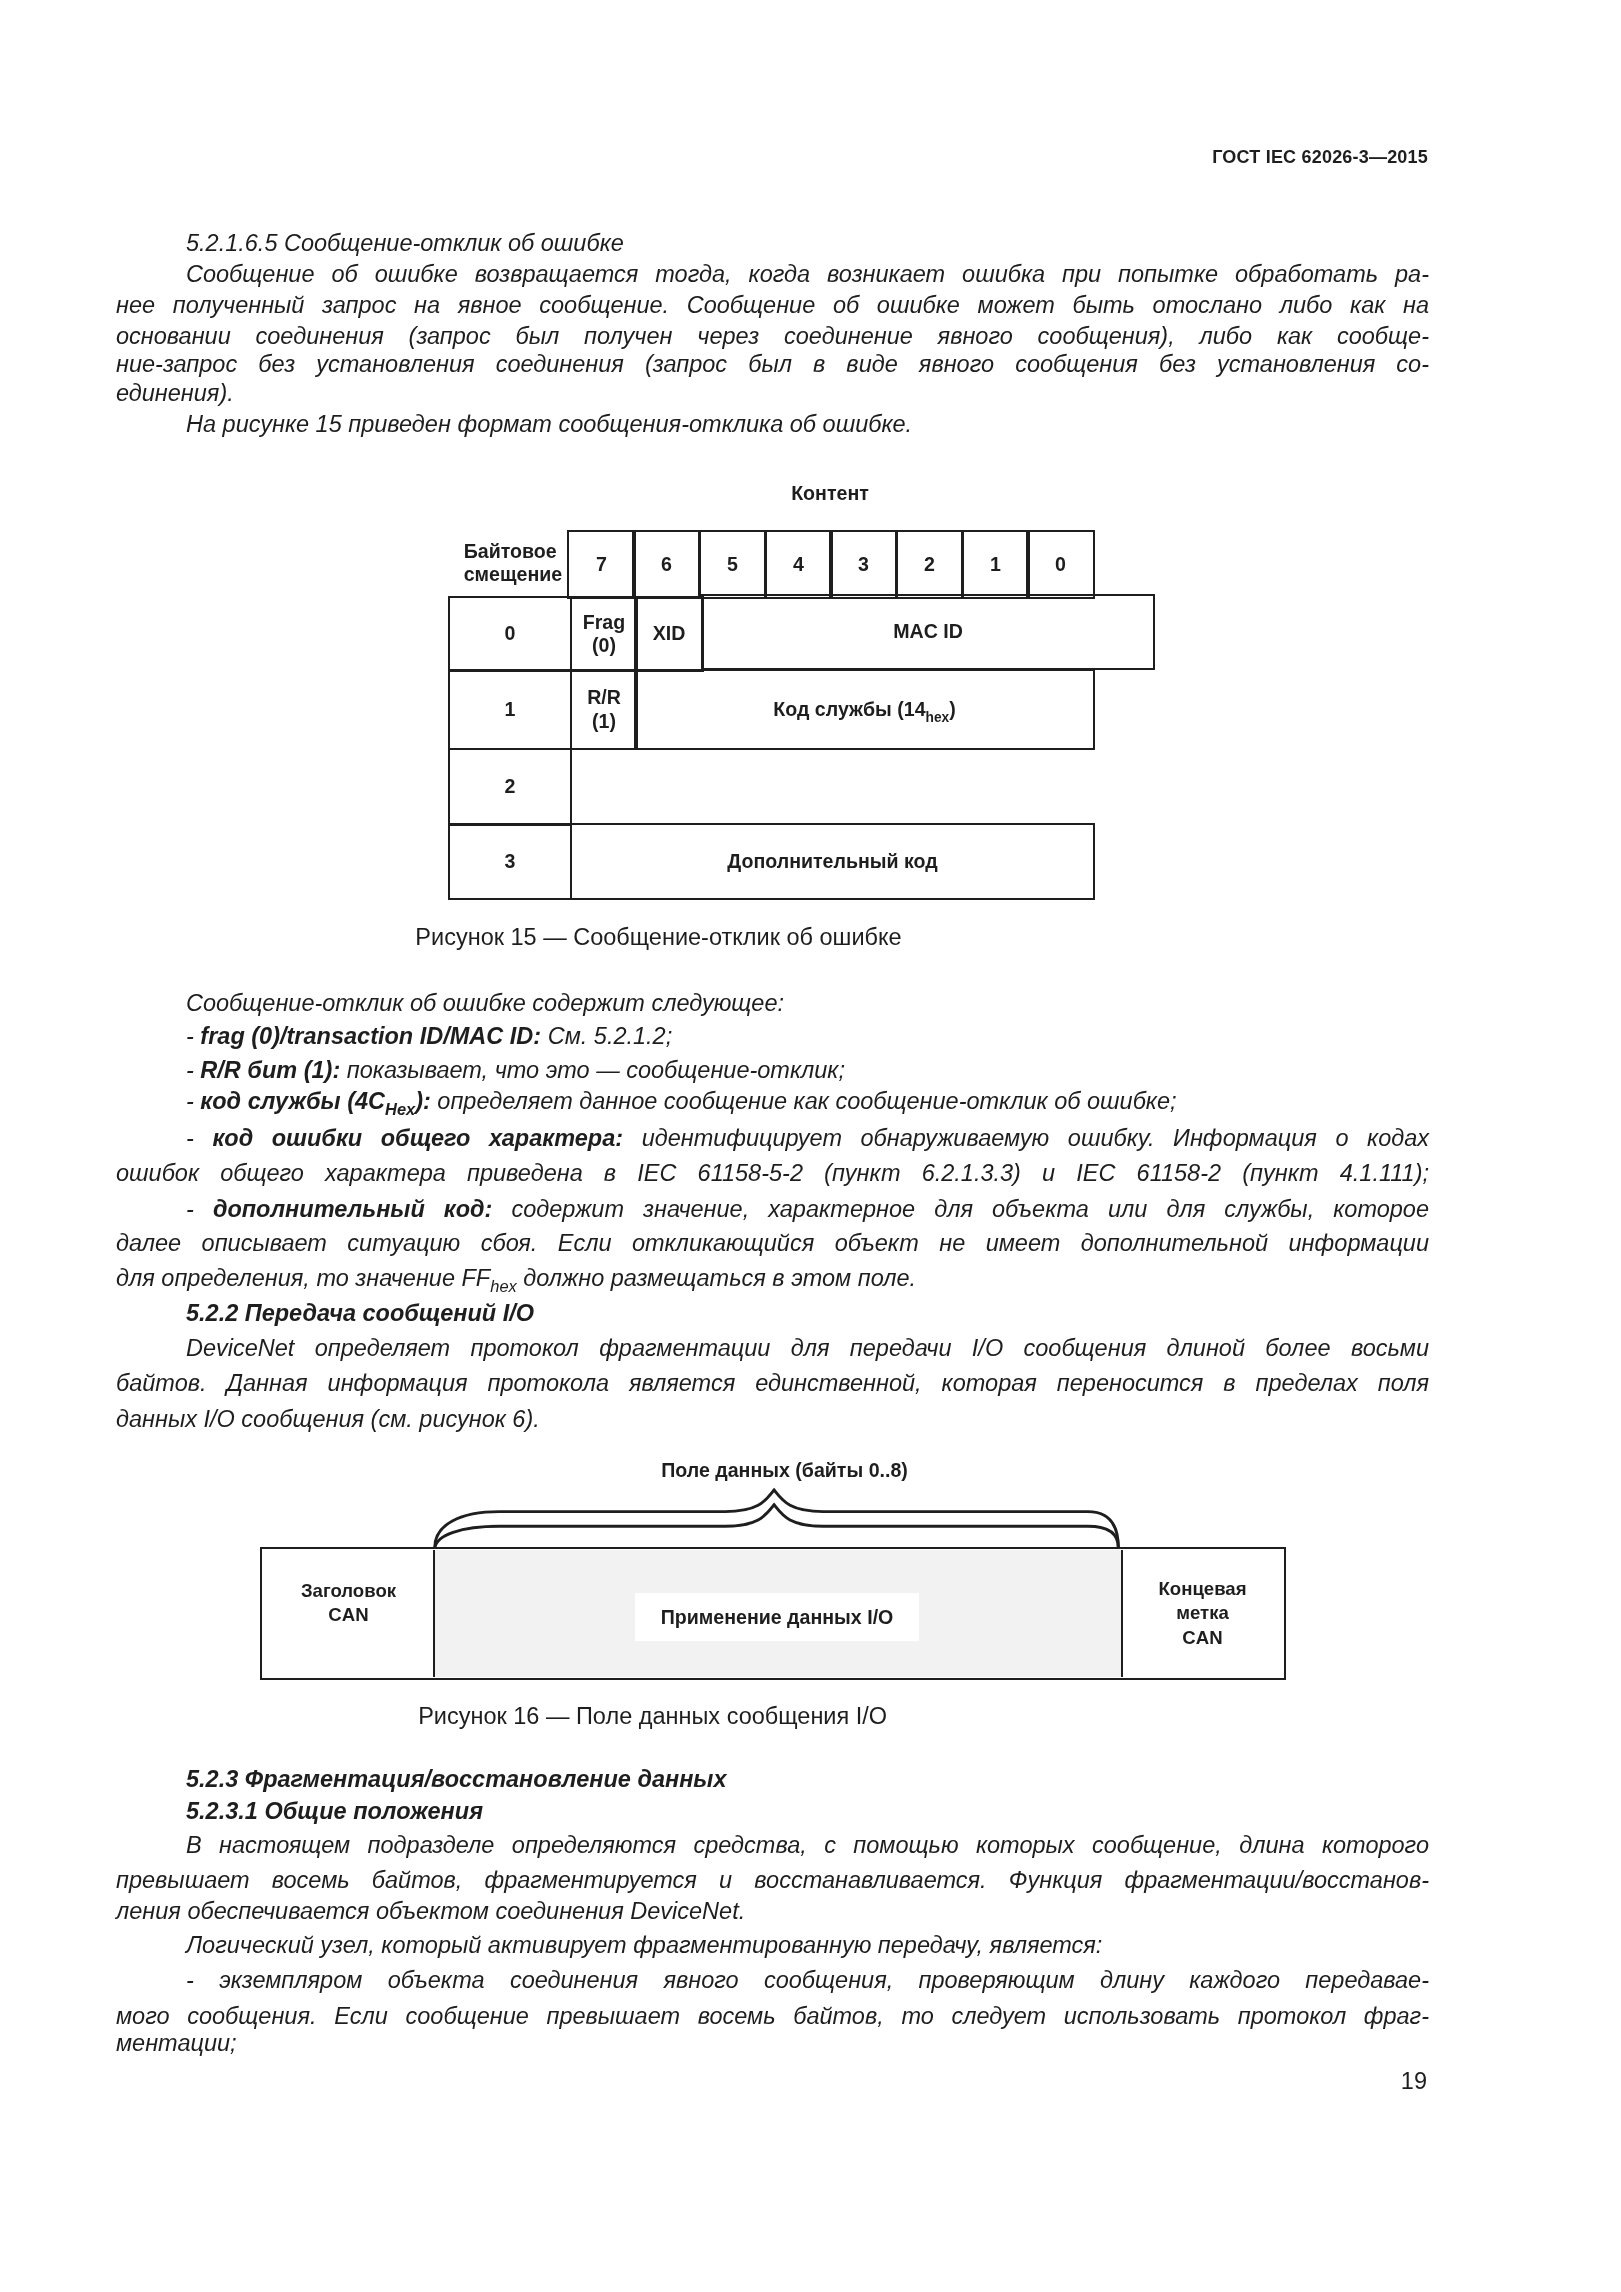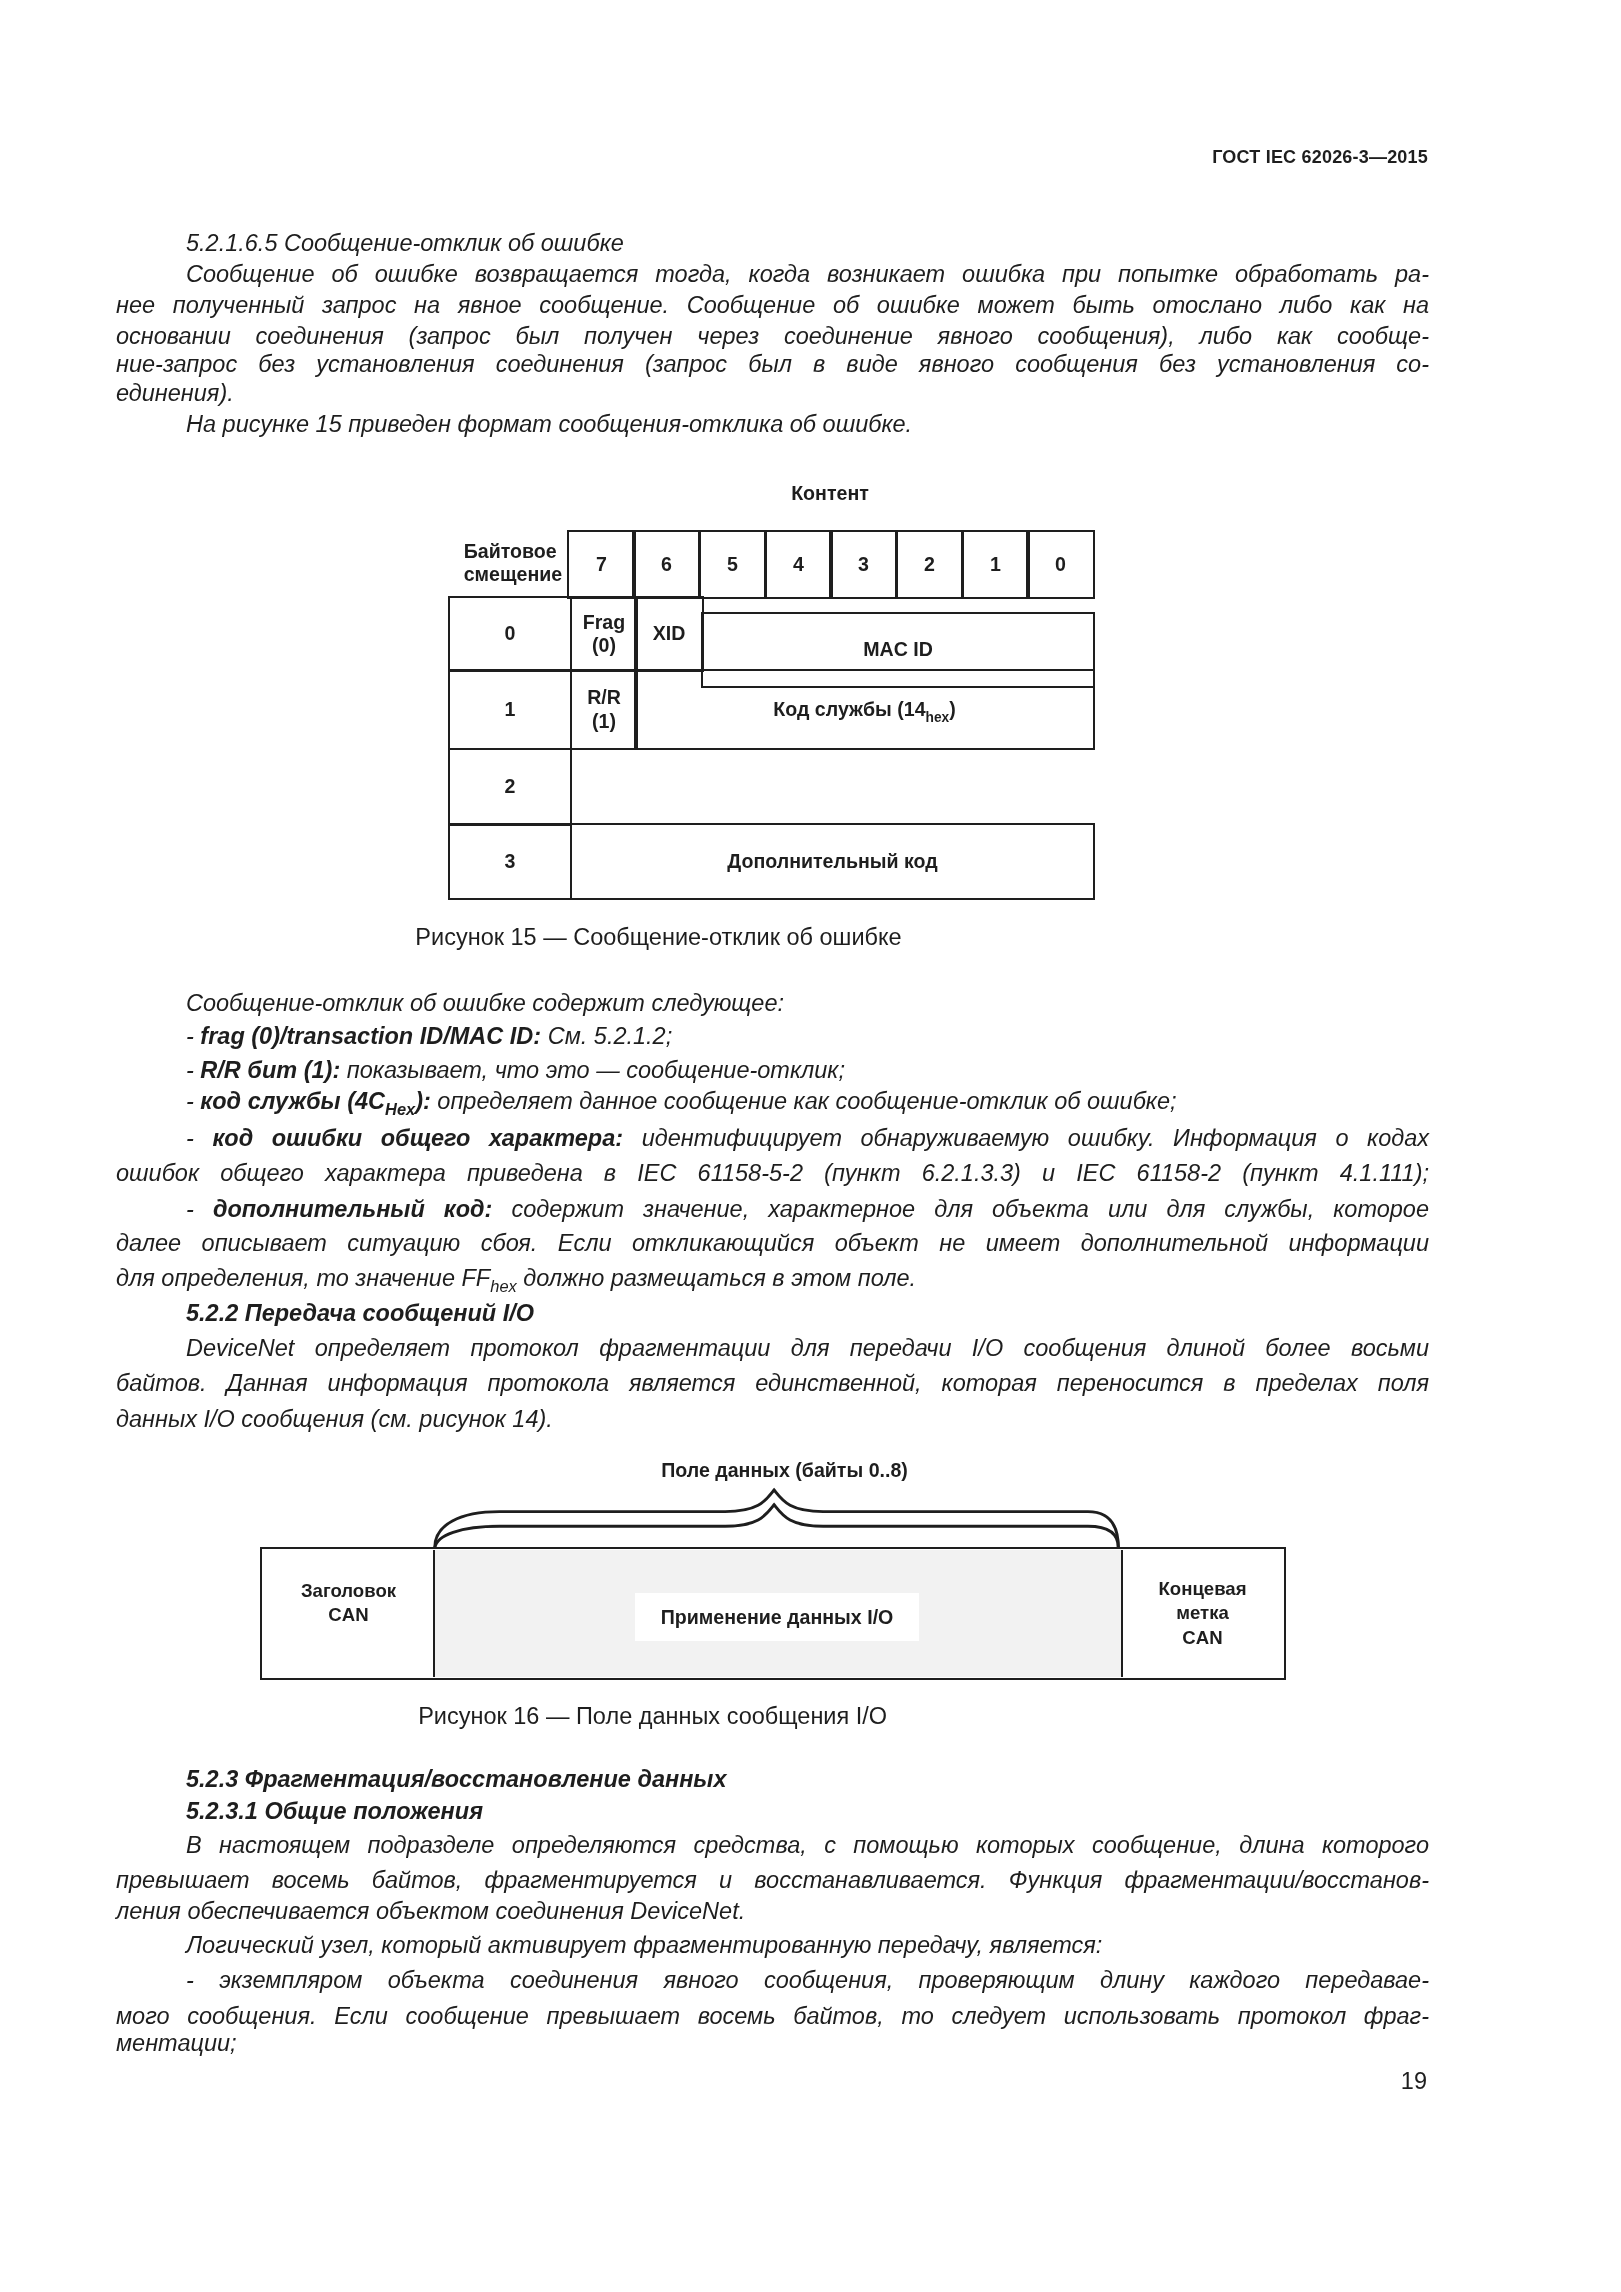--- a/index.html
+++ b/index.html
@@ -51,21 +51,21 @@
   <div class="cell b" style="left:381px; top:0; width:69px; height:69px;">3</div>
   <div class="cell b" style="left:447px; top:0; width:69px; height:69px;">2</div>
   <div class="cell b" style="left:513px; top:0; width:69px; height:69px;">1</div>
   <div class="cell b" style="left:578px; top:0; width:69px; height:69px;">0</div>
 
   <div class="cell b" style="left:0; top:66px; width:124px; height:76px;">0</div>
   <div class="cell b" style="left:122px; top:66px; width:68px; height:76px;">
     <div><span>Frag</span><br><span>(0)</span></div>
   </div>
   <div class="cell b" style="left:186px; top:66px; width:70px; height:76px;">XID</div>
-  <div class="cell b" style="left:253px; top:82px; width:394px; height:76px;">MAC ID</div>
+  <div class="cell b" style="left:253px; top:64px; width:454px; height:76px;">MAC ID</div>
 
   <div class="cell b" style="left:0; top:139px; width:124px; height:81px;">1</div>
   <div class="cell b" style="left:122px; top:139px; width:68px; height:81px;">
     <div><span>R/R</span><br><span>(1)</span></div>
   </div>
   <div class="cell b" style="left:186px; top:139px; width:461px; height:81px;">
     <span><span>Код службы (14</span><sub>hex</sub><span>)</span></span>
   </div>
 
   <div class="cell b" style="left:0; top:218px; width:124px; height:78px;">2</div>
@@ -82,21 +82,21 @@
 <div class="line ind" style="top:1085px;">- <b>код службы</b><b> (4C</b><b><sub>Hex</sub></b><b>):</b><span> определяет данное сообщение как сообщение-отклик об ошибке;</span></div>
 <div class="line ind just" style="top:1122px;">- <b>код ошибки общего характера:</b><span> идентифицирует обнаруживаемую ошибку. Информация о кодах</span></div>
 <div class="line just" style="top:1157px;">ошибок общего характера приведена в IEC 61158-5-2 (пункт 6.2.1.3.3) и IEC 61158-2 (пункт 4.1.111);</div>
 <div class="line ind just" style="top:1193px;">- <b>дополнительный код:</b><span> содержит значение, характерное для объекта или для службы, которое</span></div>
 <div class="line just" style="top:1227px;">далее описывает ситуацию сбоя. Если откликающийся объект не имеет дополнительной информации</div>
 <div class="line" style="top:1262px;"><span>для определения, то значение FF</span><sub>hex</sub><span> должно размещаться в этом поле.</span></div>
 
 <div class="line ind" style="top:1297px; font-weight:bold;">5.2.2 Передача сообщений I/O</div>
 <div class="line ind just" style="top:1332px;">DeviceNet определяет протокол фрагментации для передачи I/O сообщения длиной более восьми</div>
 <div class="line just" style="top:1367px;">байтов. Данная информация протокола является единственной, которая переносится в пределах поля</div>
-<div class="line" style="top:1403px;">данных I/O сообщения (см. рисунок 14).</div>
+<div class="line" style="top:1403px;">данных I/O сообщения (см. рисунок 6).</div>
 
 <div class="abs fig-lbl" style="left:608px; top:1459px; width:353px; text-align:center;">Поле данных (байты 0..8)</div>
 <svg class="abs" style="left:421px; top:1480px;" width="716" height="74" viewBox="0 0 730 75">
   <g fill="none" stroke="#1e1e1e" stroke-width="3">
     <path d="M14 69 C 14 45, 40 32, 80 32 L 310 32 C 345 32, 352 20, 360 10 C 368 20, 375 32, 410 32 L 680 32 C 705 32, 711 50, 711 69"></path>
     <path d="M14 69 C 16 56, 40 47, 80 47 L 310 47 C 345 47, 352 35, 360 25 C 368 35, 375 47, 410 47 L 680 47 C 705 47, 711 58, 711 69"></path>
   </g>
 </svg>
 
 <div class="box" style="left:260px; top:1547px; width:1026px; height:133px;"></div>

